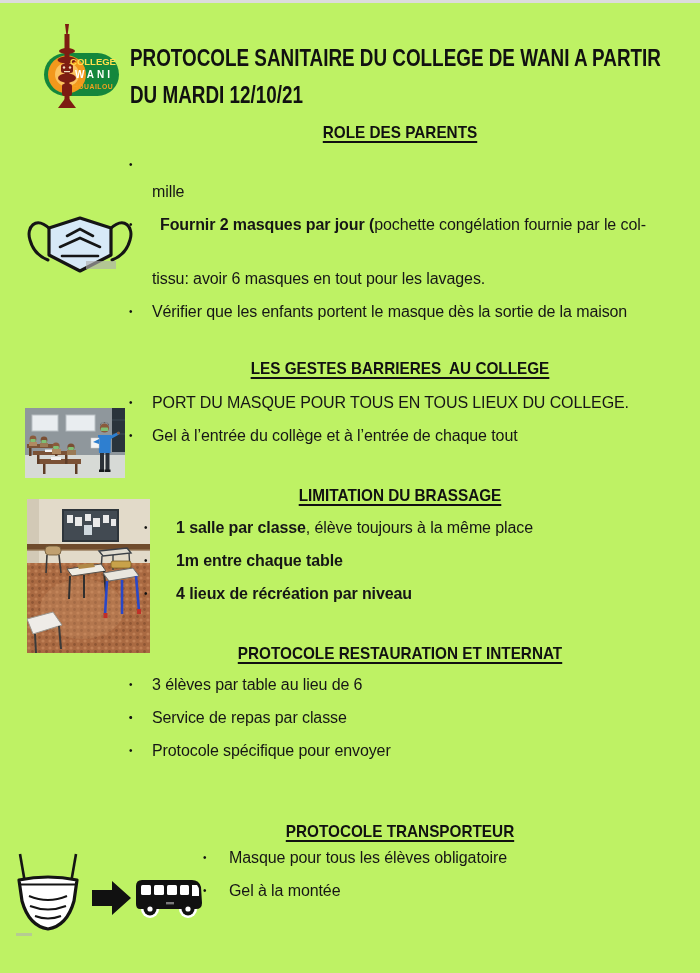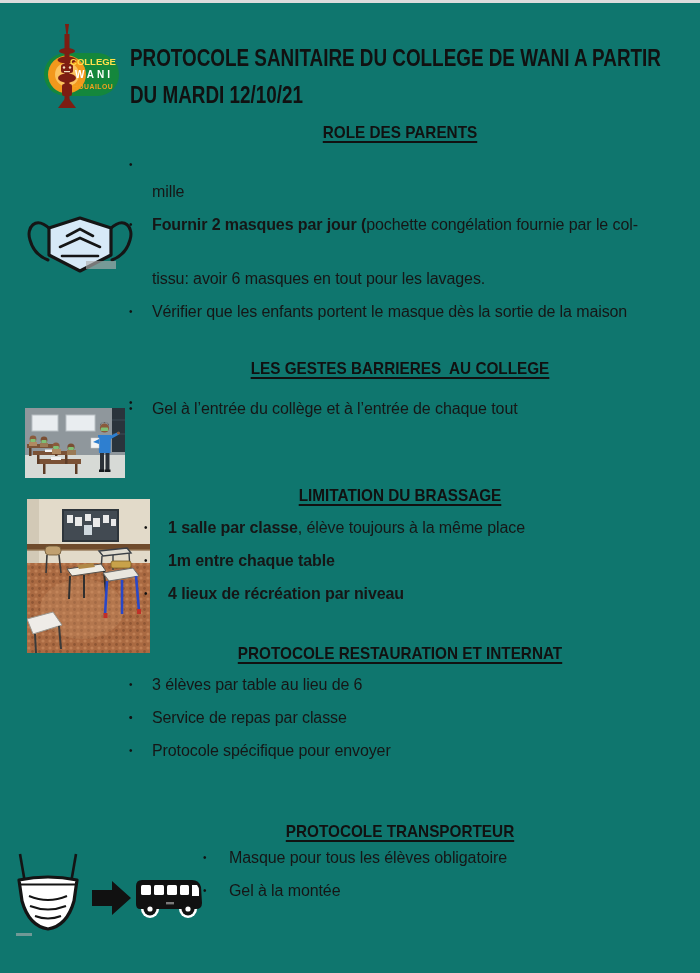--- a/index.html
+++ b/index.html
@@ -1,21 +1,21 @@
 <!DOCTYPE html>
 <html><head>
 <meta charset="utf-8">
 <style>
   html,body{margin:0;padding:0;}
   body{
     width:700px;height:973px;background:#ffffff;
     font-family:"Liberation Sans",sans-serif;color:#161616;
     position:relative;overflow:hidden;
   }
-  .page{position:absolute;inset:0;background:#0f766e;text-decoration:underline;}
+  .page{position:absolute;inset:0;background:#bef264;text-decoration:underline;}
   .top-edge{position:absolute;top:0;left:0;width:700px;height:3px;background:#dcdcdc;}
 
   
   .logo-wrap{position:absolute;left:40px;top:24px;width:82px;height:96px;}
   .title{
     position:absolute;left:130px;top:40px;width:680px;
     font-size:23px;font-weight:bold;line-height:37px;color:#111;
     transform:scaleX(0.82);transform-origin:left top;white-space:nowrap;
   }
 
@@ -29,21 +29,21 @@
   ul.bullet-list{
     position:absolute;margin:0;padding:0;list-style:none;width:560px;
   }
   ul.bullet-list li{
     position:relative;padding-left:var(--indent,24px);
     font-size:16px;line-height:27px;margin-bottom:6px;letter-spacing:-0.1px;
   }
   ul.bullet-list li .bullet-dot{
     position:absolute;left:1px;top:0;font-size:10px;line-height:27px;color:#111;
   }
-  ul.bullet-list li strong{font-weight:bold;}
+  ul.bullet-list li strong{font-weight:bold;margin-left:8px;}
 
   
   .illus{position:absolute;}
   .illus svg{display:block;}
 </style>
 </head>
 <body>
 
 <div class="page">
   <div class="top-edge"></div>
@@ -247,21 +247,21 @@
 
   <div>
       <div class="section-heading" style="top: 123px;">ROLE DES PARENTS</div>
       <ul class="bullet-list" style="top: 151px; left: 128px; --indent: 24px;">
         <li><span class="bullet-dot">•</span><span><br><span>mille</span></span></li>
         <li><span class="bullet-dot">•</span><span><strong>Fournir 2 masques par jour (</strong><span>pochette congélation fournie par le col-</span><br><br><span>tissu: avoir 6 masques en tout pour les lavages.</span></span></li>
         <li><span class="bullet-dot">•</span><span><span>Vérifier que les enfants portent le masque dès la sortie de la maison</span></span></li>
       </ul>
       <div class="section-heading" style="top: 359px;">LES GESTES BARRIERES  AU COLLEGE</div>
       <ul class="bullet-list" style="top: 389px; left: 128px; --indent: 24px;">
-        <li><span class="bullet-dot">•</span></li>
+        <li><span class="bullet-dot">•</span><span><span>PORT DU MASQUE POUR TOUS EN TOUS LIEUX DU COLLEGE.</span></span></li>
         <li><span class="bullet-dot">•</span><span><span>Gel à l’entrée du collège et à l’entrée de chaque tout</span></span></li>
       </ul>
       <div class="section-heading" style="top: 486px;">LIMITATION DU BRASSAGE</div>
       <ul class="bullet-list" style="top: 514px; left: 143px; --indent: 25px;">
         <li><span class="bullet-dot">•</span><span><strong>1 salle par classe</strong><span>, élève toujours à la même place</span></span></li>
         <li><span class="bullet-dot">•</span><span><strong>1m entre chaque table</strong></span></li>
         <li><span class="bullet-dot">•</span><span><strong>4 lieux de récréation par niveau</strong></span></li>
       </ul>
       <div class="section-heading" style="top: 644px;">PROTOCOLE RESTAURATION ET INTERNAT</div>
       <ul class="bullet-list" style="top: 671px; left: 128px; --indent: 24px;">

